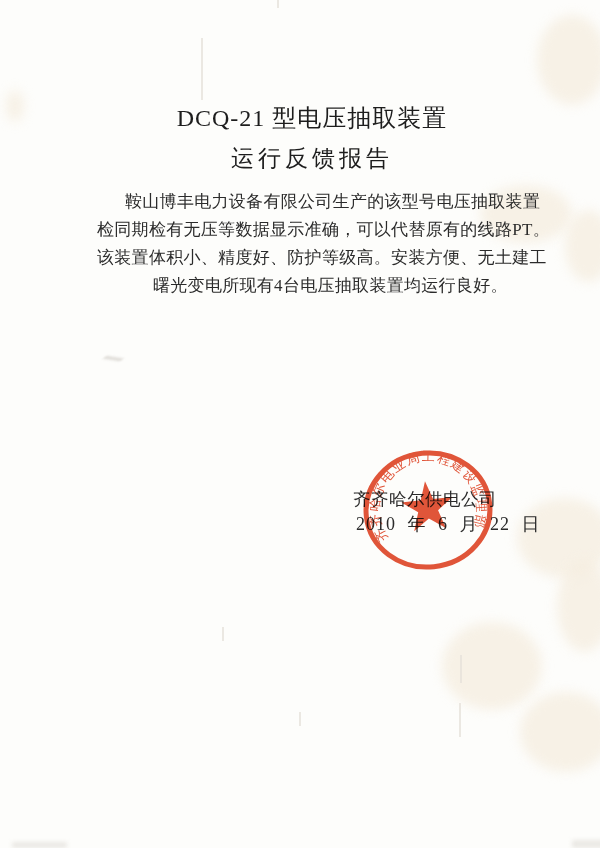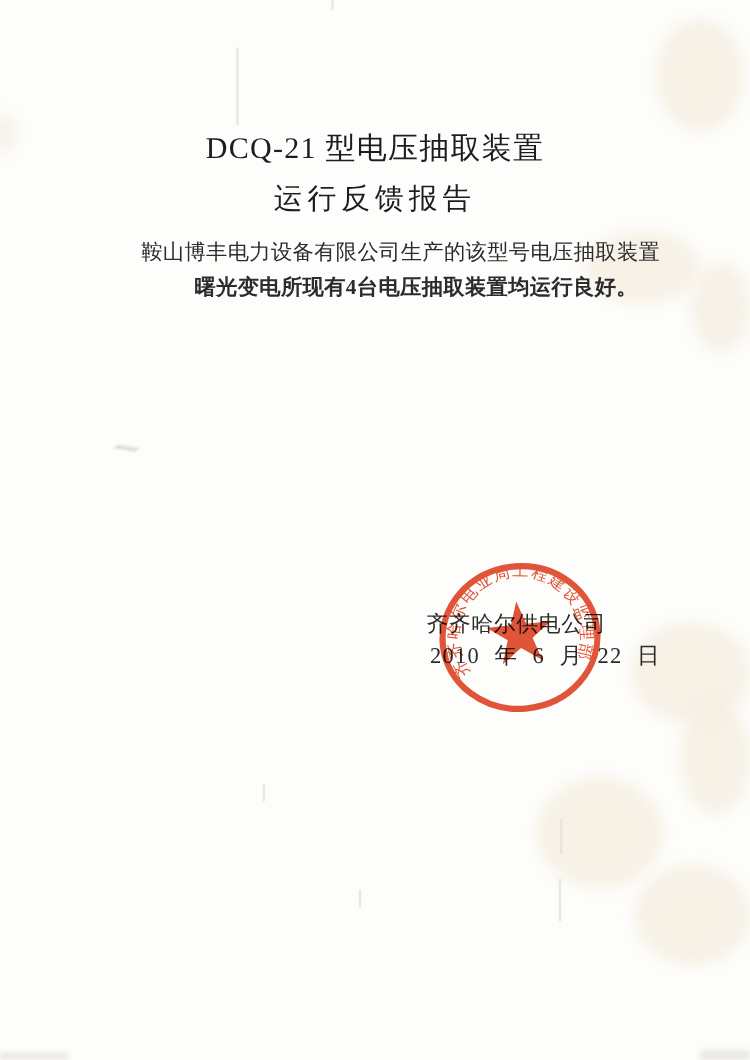--- a/index.html
+++ b/index.html
@@ -3,43 +3,43 @@
 <meta charset="utf-8">
 <style>
   html,body { margin:0; padding:0; }
   body {
     width:600px; height:848px;
     background:#fdfdfb;
     font-family:"Liberation Serif","DejaVu Serif",serif;
     position:relative; overflow:hidden;
     color:#2a2a2a;
   }
-  .page { position:absolute; inset:0; }
+  .page { position:absolute; inset:0;margin-left:12px; }
 
   
   .title1 {
     position:absolute; top:102px; left:0; width:600px;
     text-align:center; font-size:24px; font-weight:400;
     color:#1d1d1d; letter-spacing:1px; margin:0;
   }
   .title2 {
     position:absolute; top:143px; left:0; width:600px;
     text-align:center; font-size:23px; font-weight:400;
     color:#1d1d1d; letter-spacing:4px; margin:0;
   }
 
   
-  .body-text { position:absolute; left:85px; top:188px; width:440px;text-align:center; }
+  .body-text { position:absolute; left:85px; top:188px; width:440px; }
   .body-text p {
     margin:0; height:28px; line-height:28px;
     font-size:17px; letter-spacing:0.3px; white-space:nowrap;
     color:#2b2b2b;
   }
   .indent1 { text-indent:28px; }
-  .indent2 { text-indent:56px;font-weight:bold; }
+  .indent2 { text-indent:56px; }
 
   
   .sig-company {
     position:absolute; left:341px; top:487px;
     font-size:17.5px; letter-spacing:0.5px; color:#2b2b2b;
   }
   .sig-date {
     position:absolute; left:344px; top:512px;
     font-size:18px; letter-spacing:1px; word-spacing:6px; color:#2b2b2b;
   }
@@ -97,20 +97,22 @@
   <div class="crease" style="left:287px; top:712px; width:2px; height:14px;"></div>
   <div class="chevron-mark"></div>
   <div class="corner-smudge" style="left:0; top:842px; width:55px; height:6px;"></div>
   <div class="corner-smudge" style="left:560px; top:840px; width:40px; height:8px;"></div>
 
   <h1 class="title1">DCQ-21 型电压抽取装置</h1>
   <h2 class="title2">运行反馈报告</h2>
 
   <div class="body-text">
     <p class="indent1">鞍山博丰电力设备有限公司生产的该型号电压抽取装置</p>
+    <p>检同期检有无压等数据显示准确，可以代替原有的线路PT。</p>
+    <p>该装置体积小、精度好、防护等级高。安装方便、无土建工</p>
     <p class="indent2">曙光变电所现有4台电压抽取装置均运行良好。</p>
   </div>
 
   <div class="sig-company">齐齐哈尔供电公司</div>
   <div class="sig-date">2010 年 6 月 22 日</div>
 
   <div class="stamp">
     <svg width="170" height="150" viewBox="0 0 170 150" xmlns="http://www.w3.org/2000/svg">
       <ellipse cx="85" cy="75" rx="62" ry="57" fill="none" stroke-width="5" stroke="#e0492b"></ellipse>
       <polygon points="85,46 91.2,64.5 110.7,64.7 95,76.2 100.9,94.8 85,83.5 69.1,94.8 75,76.2 59.3,64.7 78.8,64.5" fill="#e0492b"></polygon>

